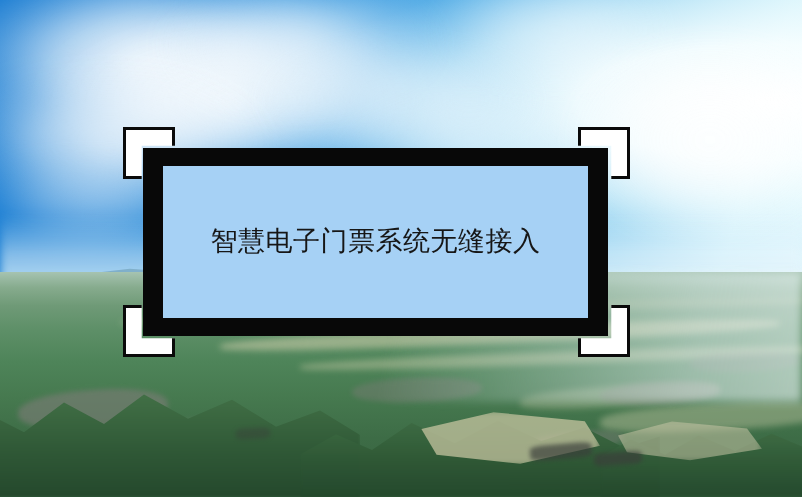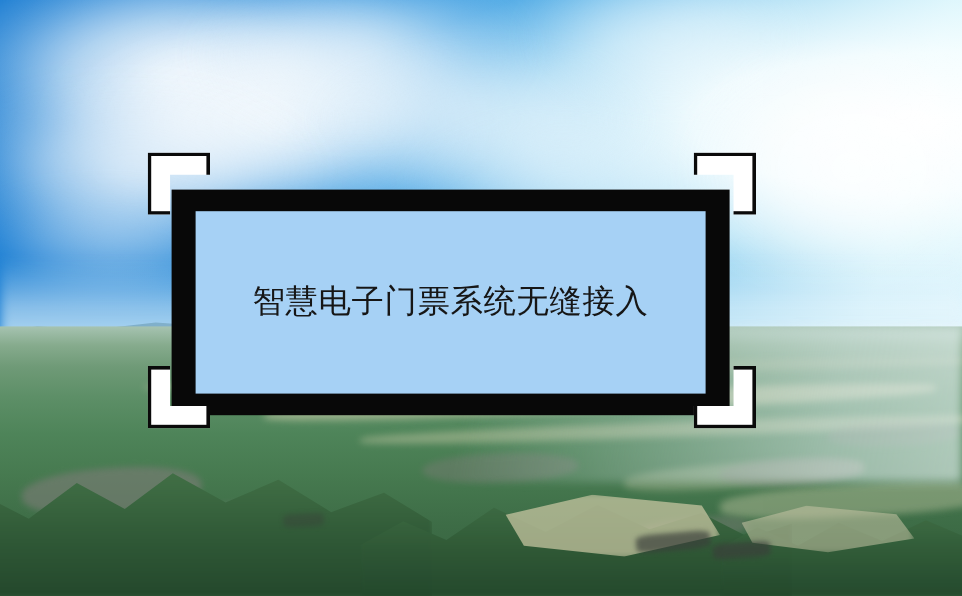--- a/index.html
+++ b/index.html
@@ -168,21 +168,21 @@
     position: absolute;
     inset: 0;
     background: radial-gradient(130% 110% at 50% 46%, rgba(0,0,0,0) 58%, rgba(0,0,0,0.045) 84%, rgba(0,0,0,0.09) 100%);
     pointer-events: none;
   }
 
   
   .callout {
     position: absolute;
     left: 143px;
-    top: 158px;
+    top: 148px;
     width: 465px;
     height: 188px;
     background: #080808;
     box-sizing: border-box;
     padding: 18px 20px;
   }
   .callout-inner {
     width: 100%;
     height: 100%;
     background: #a6d1f5;

